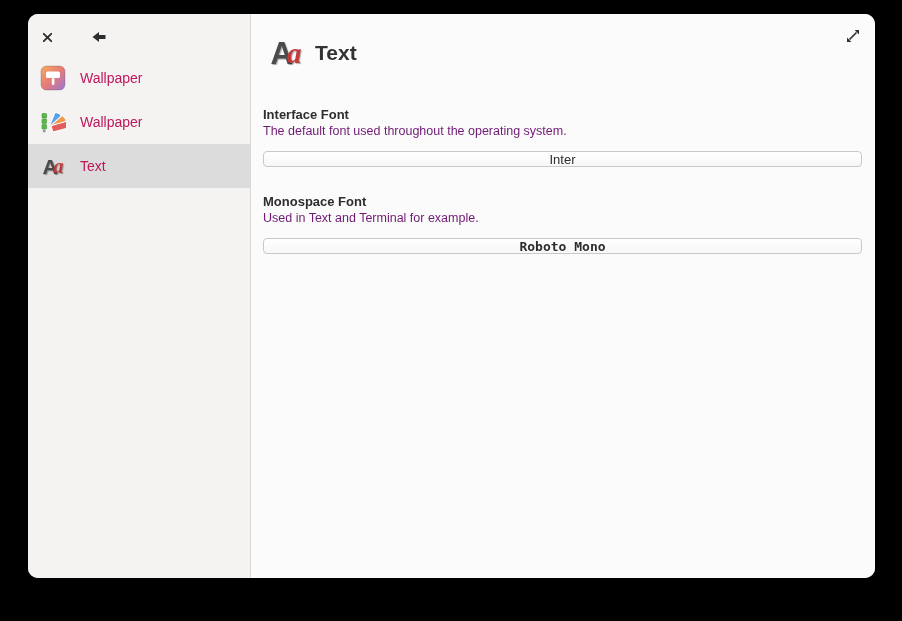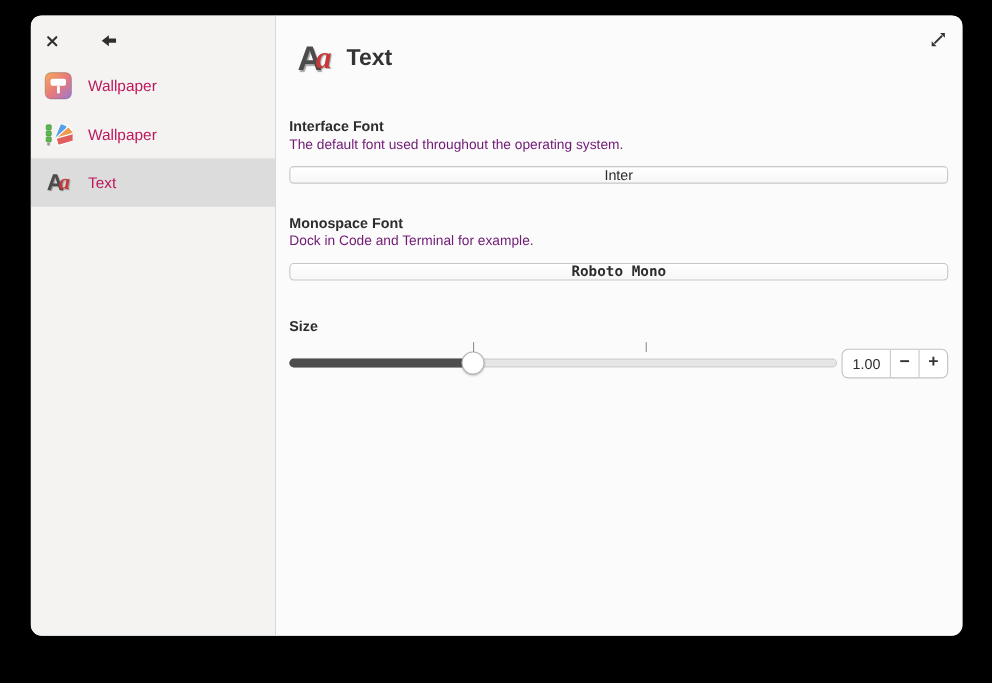--- a/index.html
+++ b/index.html
@@ -221,36 +221,19 @@
     </div>
 
     <div class="sec1">
       <div class="section-label">Interface Font</div>
       <div class="section-desc">The default font used throughout the operating system.</div>
       <button class="font-btn">Inter</button>
     </div>
 
     <div class="sec2">
       <div class="section-label">Monospace Font</div>
-      <div class="section-desc">Dock in Code and Terminal for example.</div>
+      <div class="section-desc">Used in Text and Terminal for example.</div>
       <button class="font-btn mono">Roboto Mono</button>
     </div>
 
-    <div class="sec3">
-      <div class="section-label">Size</div>
-      <div class="slider-row">
-        <div class="slider-area" id="slider-area">
-          <div class="slider-track"></div>
-          <div class="slider-fill" id="slider-fill" style="width: 33.5%;"></div>
-          <div class="slider-thumb" id="slider-thumb" style="left: 33.5%;"></div>
-        <div class="tick" style="left: 33.5%;"></div>
-            <div class="tick" style="left: 65.1%;"></div>
-          </div>
-        <div class="spinbox">
-          <div class="spin-value">1.00</div>
-          <button class="spin-btn">−</button>
-          <button class="spin-btn">+</button>
-        </div>
-      </div>
-    </div>
 
   </section>
 </div>
 
 </body></html>

